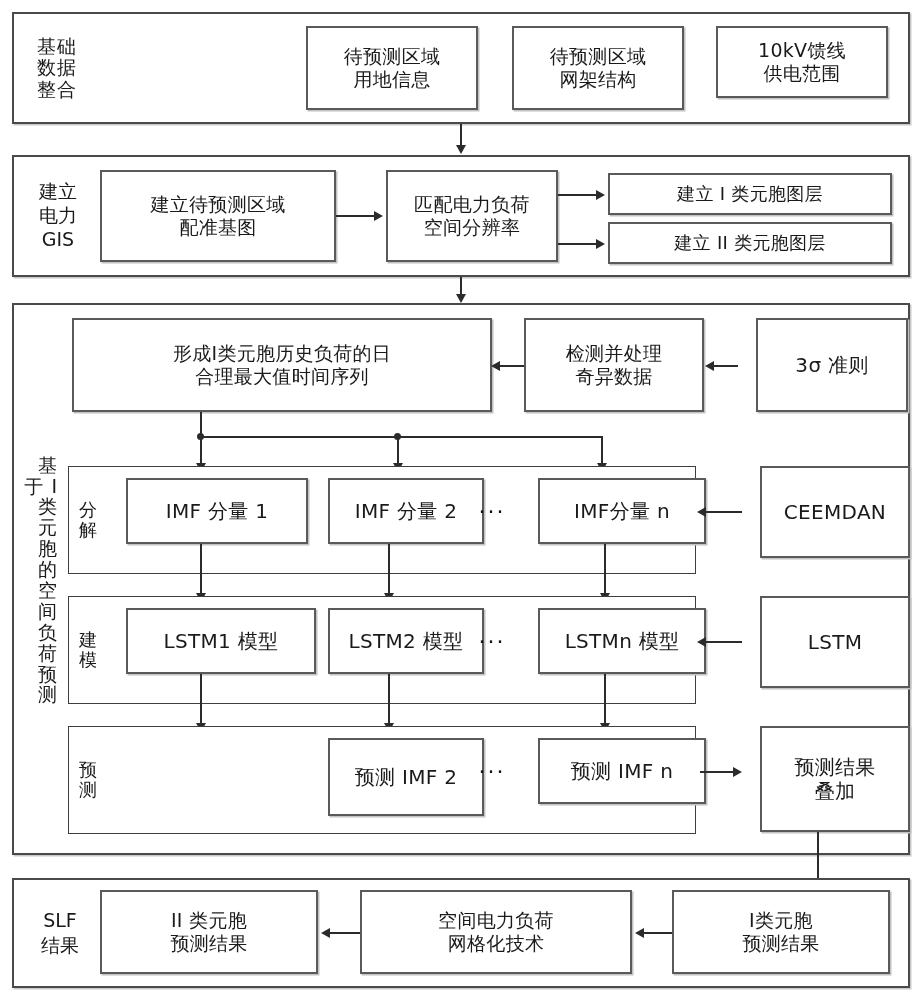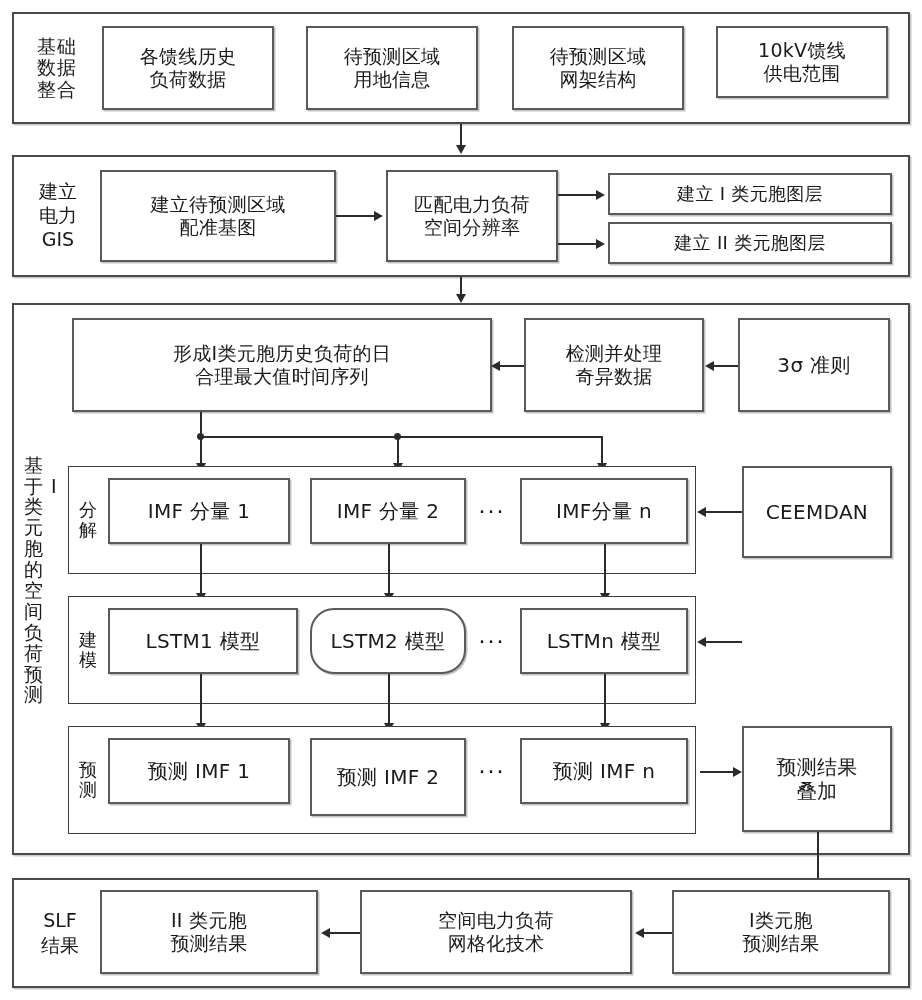--- a/index.html
+++ b/index.html
@@ -32,34 +32,34 @@
     box-shadow:1.5px 1.5px 0 0 #c2c2c2;
     display:flex;
     align-items:center;
     justify-content:center;
     text-align:center;
     line-height:1.22;
     font-size:19px;
     letter-spacing:0.3px;
   }
   .node.sm{font-size:18px;}
-  .node.lg{font-size:20px;}
+  .node.lg{font-size:20px;margin-left:18px;}
 
   
   .subframe{
     border:1.5px solid #3e3e3e;
     background:#ffffff;
   }
 
   
   .vlabel{
     display:flex;
     align-items:center;
     justify-content:center;
-    text-align:left;
+    text-align:right;
     font-size:19px;
     line-height:1.12;
     letter-spacing:1px;
     writing-mode:horizontal-tb;
     word-break:break-all;
   }
   .vlabel.tight{line-height:1.1;}
   .vlabel-narrow{
     display:flex;align-items:center;justify-content:center;
     text-align:center;font-size:18px;line-height:1.1;word-break:break-all;
@@ -108,22 +108,20 @@
 <body>
 
 <div id="canvas">
 
   <div class="abs stage" style="left:12px;top:12px;width:898px;height:112px;">
   </div>
   <div class="abs vlabel" style="left:24px;top:24px;width:66px;height:88px;white-space:pre-line;">基础
 数据
 整合</div>
 
-  <div class="abs node" style="left:102px;top:26px;width:172px;height:84px;white-space:pre-line;">各馈线历史
-负荷数据</div>
   <div class="abs node" style="left:306px;top:26px;width:172px;height:84px;white-space:pre-line;">待预测区域
 用地信息</div>
   <div class="abs node" style="left:512px;top:26px;width:172px;height:84px;white-space:pre-line;">待预测区域
 网架结构</div>
   <div class="abs node" style="left:716px;top:26px;width:172px;height:72px;white-space:pre-line;">10kV馈线
 供电范围</div>
 
   <div class="ln-v" style="left:460px;top:124px;height:22px;"></div>
   <div class="arrow-d" style="left:456px;top:145px;"></div>
 
@@ -194,37 +192,37 @@
   <div class="arrow-d" style="left:196px;top:593px;"></div>
   <div class="ln-v" style="left:388px;top:544px;height:50px;"></div>
   <div class="arrow-d" style="left:384px;top:593px;"></div>
   <div class="ln-v" style="left:604px;top:544px;height:50px;"></div>
   <div class="arrow-d" style="left:600px;top:593px;"></div>
 
   <div class="abs subframe" style="left:68px;top:596px;width:628px;height:108px;"></div>
   <div class="abs vlabel-narrow" style="left:74px;top:616px;width:28px;height:68px;white-space:pre-line;">建
 模</div>
   <div class="abs node lg" style="left:108px;top:608px;width:190px;height:66px;">LSTM1 模型</div>
-  <div class="abs node lg" style="left:310px;top:608px;width:156px;height:66px;border-radius:24px;">LSTM2 模型</div>
+  <div class="abs node lg" style="left:310px;top:608px;width:156px;height:66px;">LSTM2 模型</div>
   <div class="abs ellipsis" style="left:470px;top:628px;width:44px;height:26px;">···</div>
   <div class="abs node lg" style="left:520px;top:608px;width:168px;height:66px;">LSTMn 模型</div>
+  <div class="abs node lg" style="left:742px;top:596px;width:150px;height:92px;">LSTM</div>
   <div class="ln-h" style="left:706px;top:641px;width:36px;"></div>
   <div class="arrow-l" style="left:697px;top:637px;"></div>
 
   <div class="ln-v" style="left:200px;top:674px;height:50px;"></div>
   <div class="arrow-d" style="left:196px;top:723px;"></div>
   <div class="ln-v" style="left:388px;top:674px;height:50px;"></div>
   <div class="arrow-d" style="left:384px;top:723px;"></div>
   <div class="ln-v" style="left:604px;top:674px;height:50px;"></div>
   <div class="arrow-d" style="left:600px;top:723px;"></div>
 
   <div class="abs subframe" style="left:68px;top:726px;width:628px;height:108px;"></div>
   <div class="abs vlabel-narrow" style="left:74px;top:746px;width:28px;height:68px;white-space:pre-line;">预
 测</div>
-  <div class="abs node lg" style="left:108px;top:738px;width:182px;height:66px;">预测 IMF 1</div>
   <div class="abs node lg" style="left:310px;top:738px;width:156px;height:78px;">预测 IMF 2</div>
   <div class="abs ellipsis" style="left:470px;top:758px;width:44px;height:26px;">···</div>
   <div class="abs node lg" style="left:520px;top:738px;width:168px;height:66px;">预测 IMF n</div>
   <div class="abs node lg" style="left:742px;top:726px;width:150px;height:106px;white-space:pre-line;">预测结果
 叠加</div>
   <div class="ln-h" style="left:700px;top:771px;width:36px;"></div>
   <div class="arrow-r" style="left:733px;top:767px;"></div>
 
   <div class="ln-v" style="left:817px;top:832px;height:64px;"></div>
   <div class="arrow-d" style="left:813px;top:895px;"></div>

